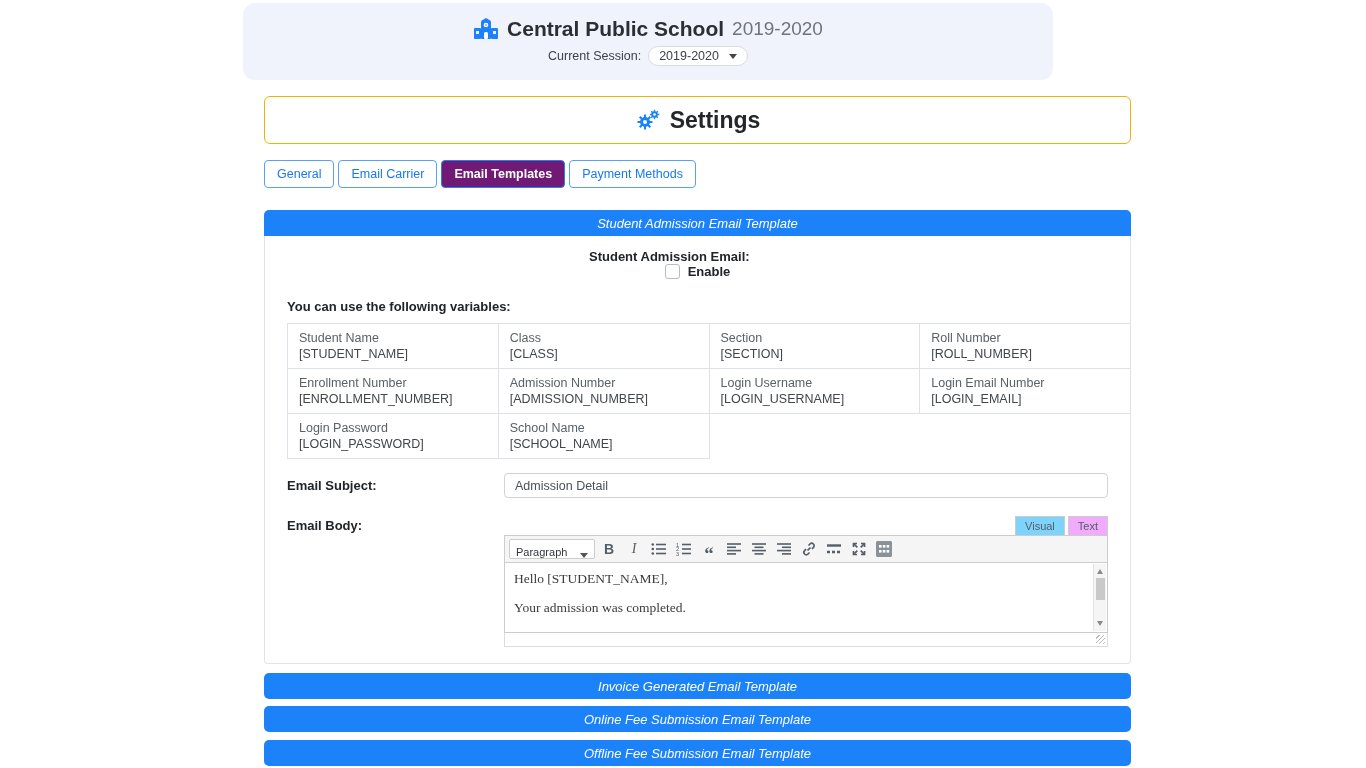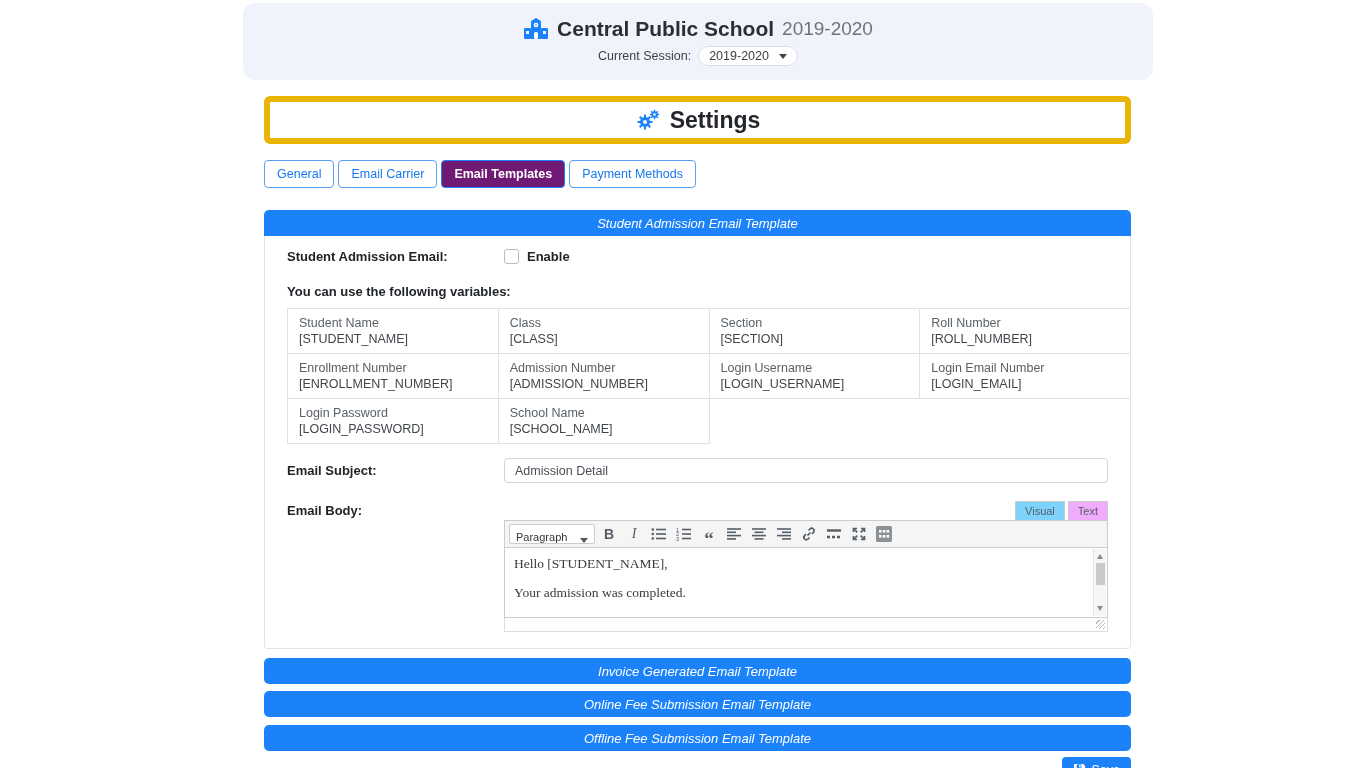--- a/index.html
+++ b/index.html
@@ -1,37 +1,37 @@
 <!DOCTYPE html>
 <html><head>
 <meta charset="utf-8">
 <style>
   * { box-sizing: border-box; margin: 0; padding: 0; }
   html,body { width:1366px; height:768px; background:#ffffff;
     font-family:"Liberation Sans", sans-serif; color:#212529; overflow:hidden; }
 
   
-  .band { width:910px; margin:3px 0 0 243px; height:77px; background:#f1f3fc;
+  .band { width:810px; margin:3px 0 0 243px; height:77px; background:#f1f3fc;
     border-radius:12px; display:flex; flex-direction:column; align-items:center;
     justify-content:center; gap:5px; }
   .band-title { display:flex; align-items:center; gap:8px; }
   .school-name { font-size:21px; font-weight:700; color:#2b2f33; }
   .school-session { font-size:19px; color:#6c757d; }
   .session-row { display:flex; align-items:center; gap:7px; }
   .session-label { font-size:12.5px; color:#3c4248; }
   .session-select { background:#fff; border:1px solid #d9dce3; border-radius:12px;
     padding:2px 10px; font-size:12.5px; color:#3c4248; display:flex; align-items:center;
     gap:10px; cursor:pointer; }
   .chev { width:0; height:0; border-left:4px solid transparent;
     border-right:4px solid transparent; border-top:5px solid #444; }
 
   
   .col { width:867px; margin-left:264px; }
 
-  .settings-card { margin-top:16px; height:48px; border:6px solid #eab308;
+  .settings-card { margin-top:16px; height:48px; border:1px solid #eab308;
     border-radius:6px; display:flex; align-items:center; justify-content:center; gap:9px; }
   .settings-title { font-size:23px; font-weight:600; color:#23272b; }
 
   .tabs { margin-top:16px; display:flex; gap:4px; }
   .tab { font-size:12.5px; padding:6px 12px; border-radius:4px; cursor:pointer;
     border:1px solid #57a0f6; color:#1878f0; background:#fff; }
   .tab.active { background:#701a75; border-color:#1b82fa; color:#fff; font-weight:600; }
 
   .section-bar { margin-top:22px; height:26px; background:#1b82fa; border-radius:5px;
     color:#fff; font-size:13px; font-style:italic; font-weight:500;
@@ -168,21 +168,21 @@
     <div class="tab">General</div>
     <div class="tab">Email Carrier</div>
     <div class="tab active">Email Templates</div>
     <div class="tab">Payment Methods</div>
   </div>
 
   <div class="section-bar first">Student Admission Email Template</div>
 
   <div class="panel">
 
-    <div class="form-row" style="align-items:center;">
+    <div class="form-row" style="align-items:center;flex-direction:column;">
       <div class="lbl">Student Admission Email:</div>
       <div class="enable-wrap">
         <div class="checkbox"></div>
         <span class="enable-lbl">Enable</span>
       </div>
     </div>
 
     <div class="vars-intro">You can use the following variables:</div>
 
     <table class="vars">

